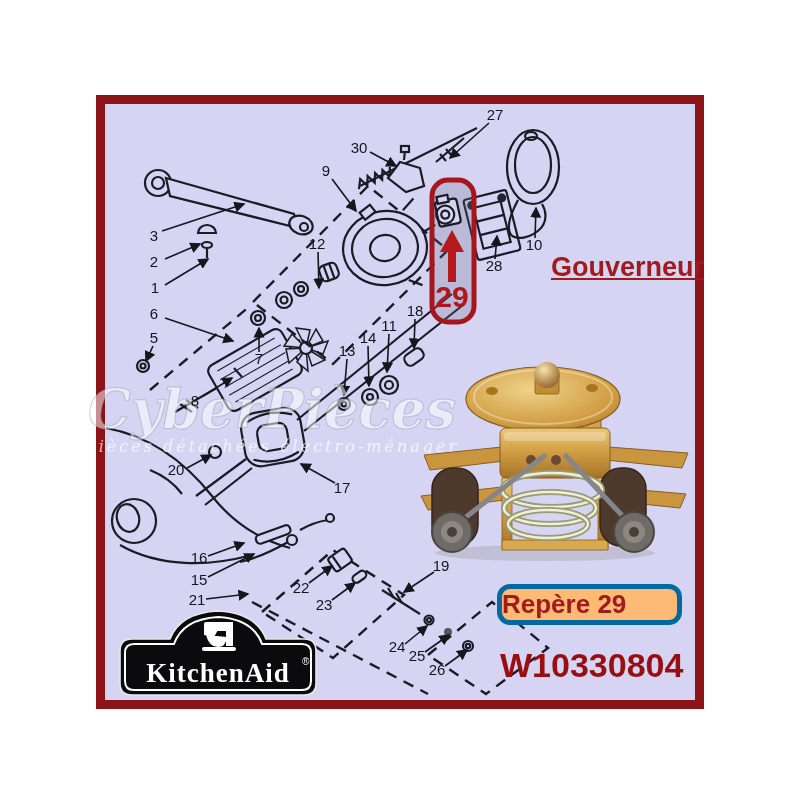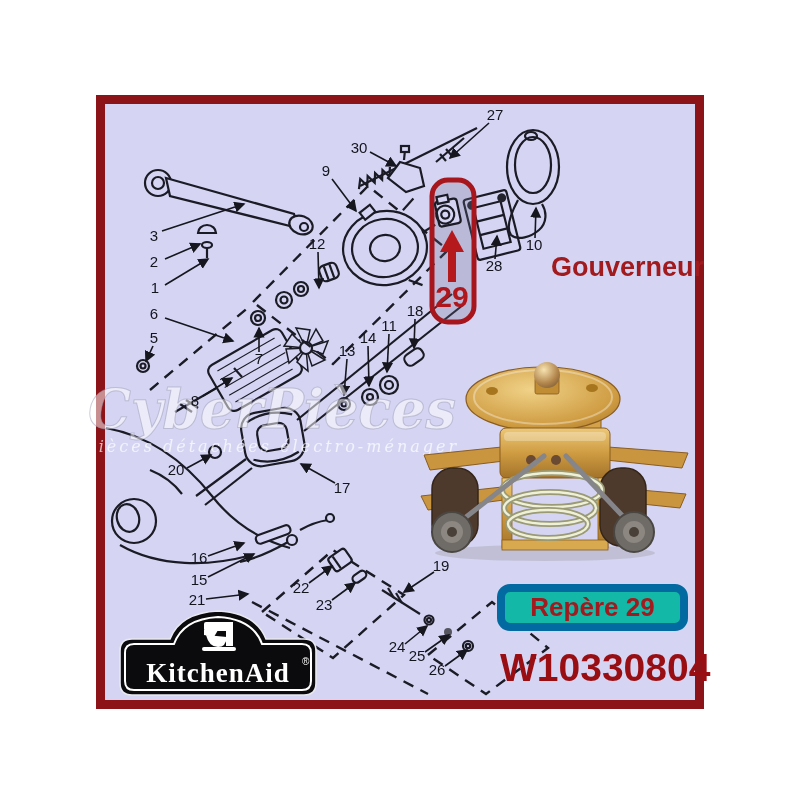--- a/index.html
+++ b/index.html
@@ -3,26 +3,26 @@
 <meta charset="utf-8">
 <style>
   html,body{margin:0;padding:0;background:#ffffff;}
   #stage{position:relative;width:800px;height:800px;background:#ffffff;overflow:hidden;
          font-family:"Liberation Sans", sans-serif;}
   .frame{position:absolute;left:96px;top:95px;width:590px;height:596px;
          border:9px solid #8c1418;background:#d5d5f3;}
   #art{position:absolute;left:0;top:0;}
   .title-block{position:absolute;left:551px;top:251px;width:150px;text-align:center;
                color:#a11b1e;font-weight:bold;font-size:27px;line-height:32px;
-               letter-spacing:0px;}
+               letter-spacing:0px;text-decoration:underline;}
   .repere-box{position:absolute;left:497px;top:584px;width:175px;height:31px;
-              background:#14b8a6;border:8px solid #0369a1;border-radius:13px;
-              color:#a11b1e;font-weight:bold;font-size:26px;line-height:31px;text-align:center;}
+              background:#fdba74;border:5px solid #0369a1;border-radius:13px;
+              color:#a11b1e;font-weight:bold;font-size:26px;line-height:31px;}
   .part-number{position:absolute;left:500px;top:646px;width:180px;text-align:center;
-               color:#990e13;font-weight:bold;font-size:39px;}
+               color:#990e13;font-weight:bold;font-size:34px;}
   .plabel{font:15px "Liberation Sans", sans-serif;fill:#14141e;text-anchor:middle;dominant-baseline:middle;}
   .plabel-red{font:bold 30px "Liberation Sans", sans-serif;fill:#b0171c;}
   .ld{stroke:#16161f;stroke-width:1.6;}
   .ink{stroke:#1b1b26;fill:none;stroke-width:2.2;}
   .inkf{stroke:#1b1b26;fill:#d5d5f3;stroke-width:2.2;}
   .dsh{stroke:#1b1b26;fill:none;stroke-width:2.4;stroke-dasharray:11 8;}
   .wm-title{font:italic bold 54px "DejaVu Serif", serif;fill:rgba(255,255,255,0.52);
             stroke:rgba(145,145,170,0.45);stroke-width:1;text-anchor:middle;}
   .wm-sub{font:italic 16px "DejaVu Serif", serif;fill:rgba(255,255,255,0.70);
           letter-spacing:3px;text-anchor:middle;}

